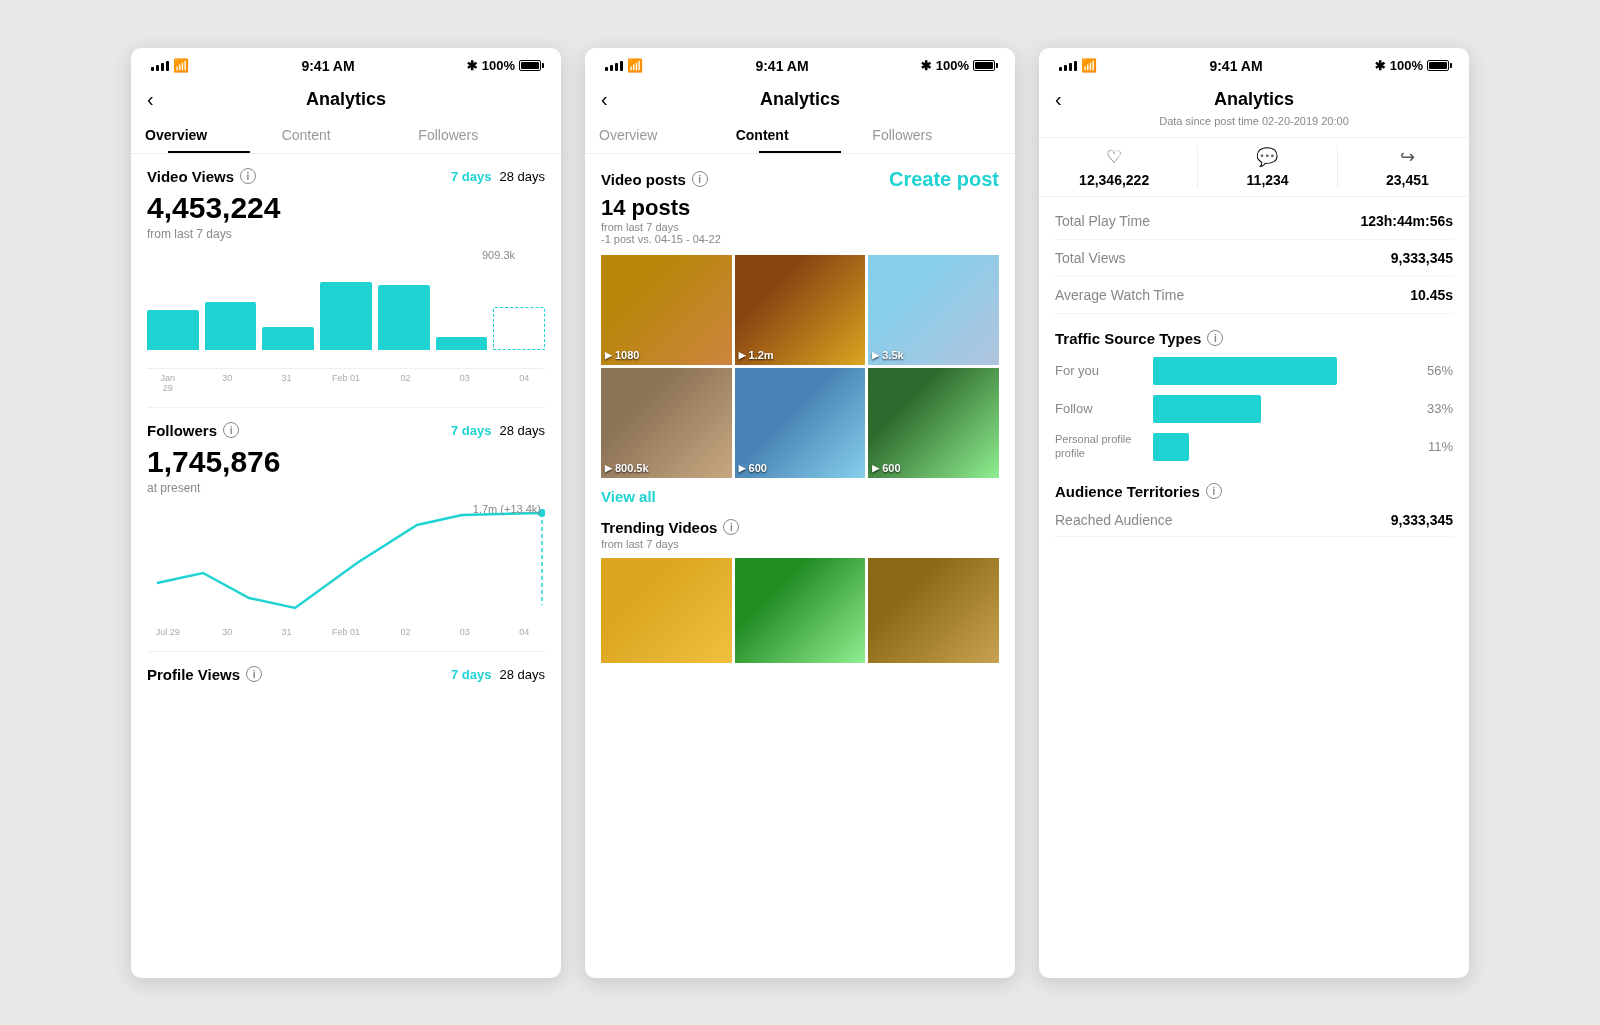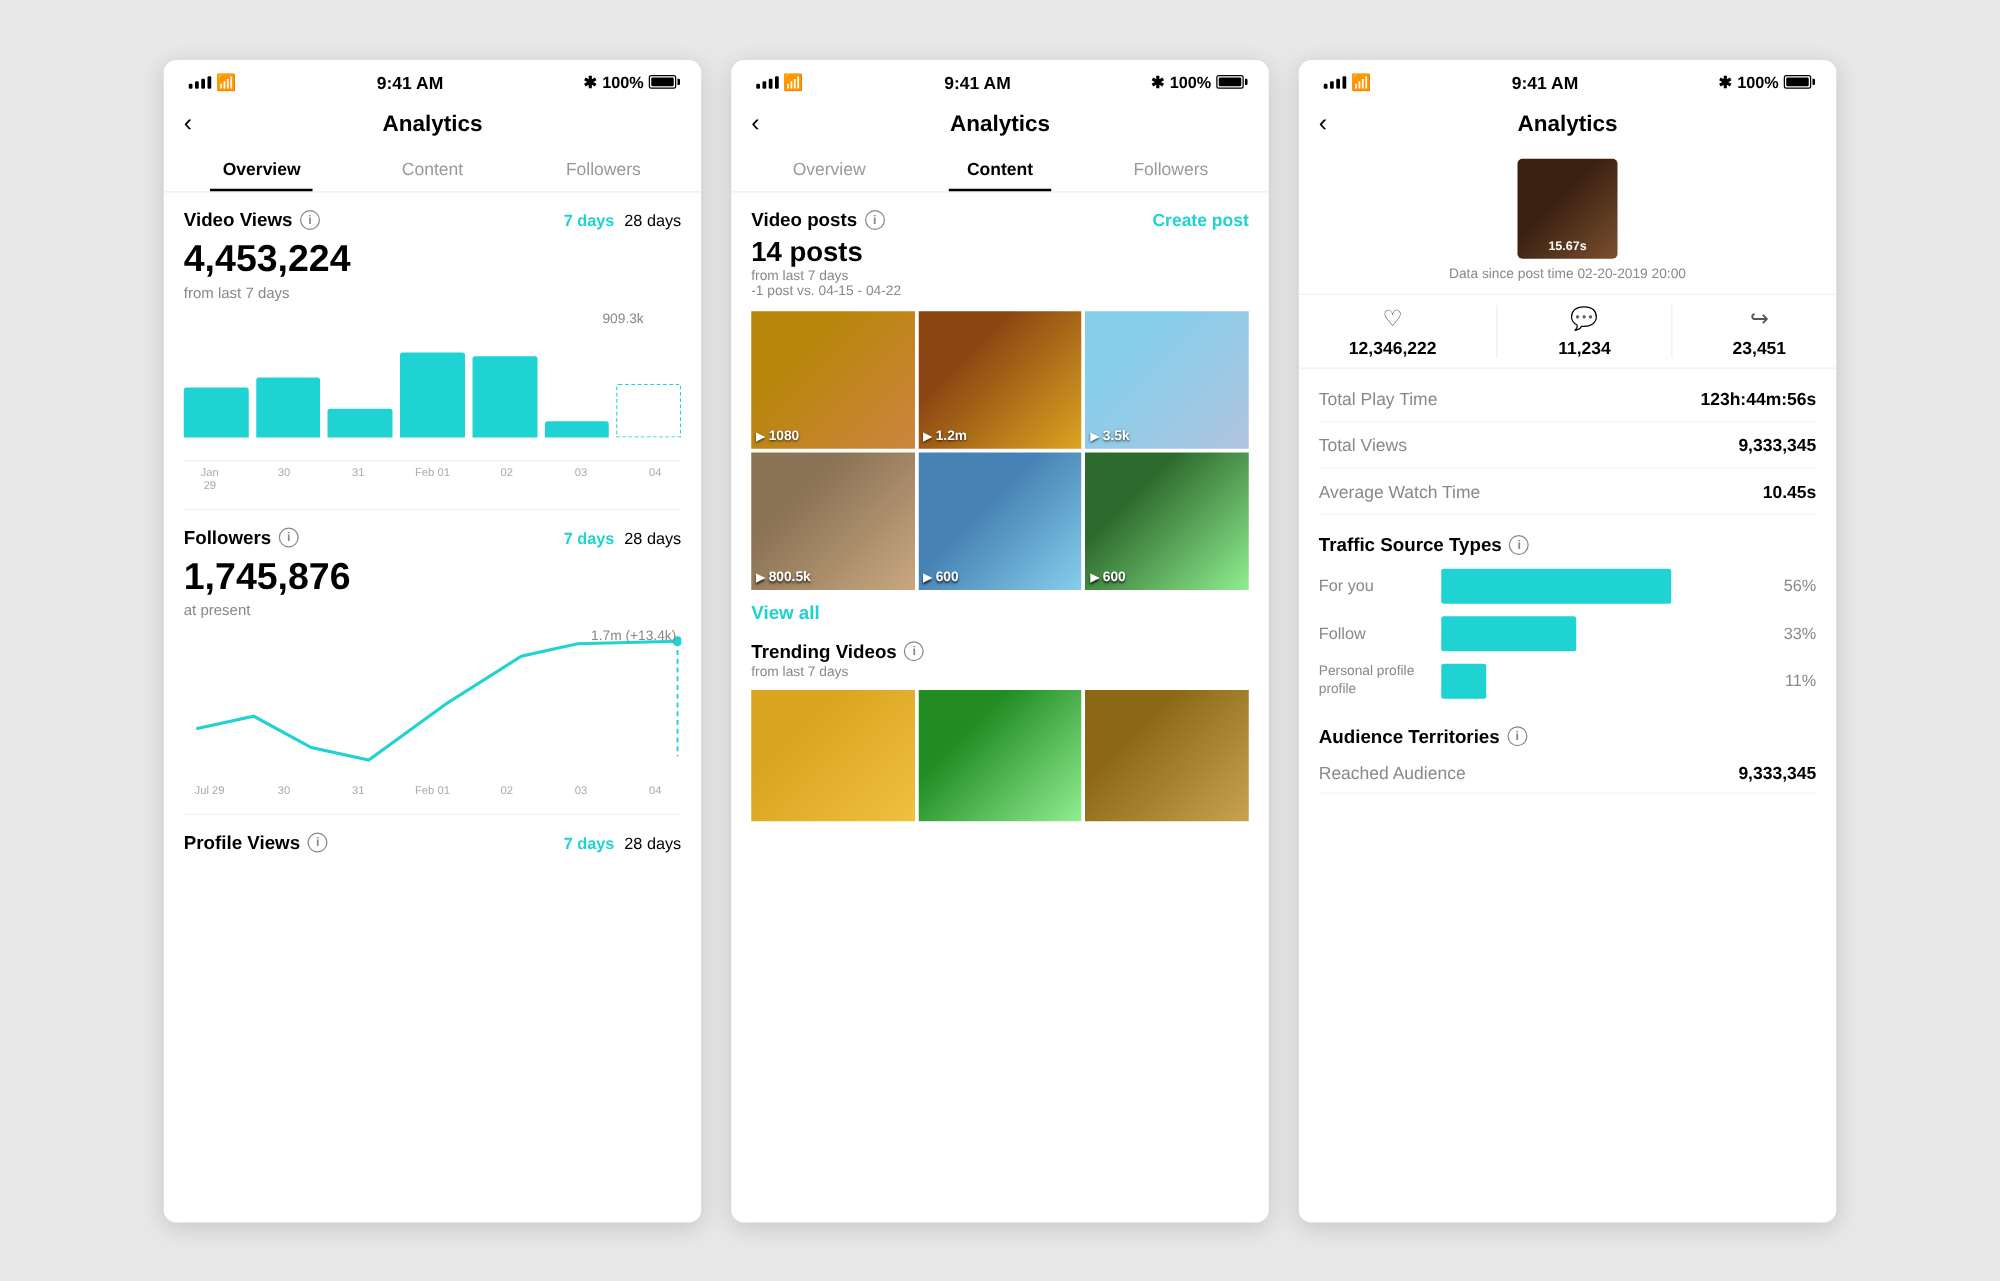--- a/index.html
+++ b/index.html
@@ -101,21 +101,21 @@
     }
 
     
     .tabs {
       display: flex;
       border-bottom: 1px solid #eee;
       padding: 0 10px;
     }
     .tab {
       flex: 1;
-      text-align: center;
+      text-align: left;
       padding: 12px 4px 10px;
       font-size: 14px;
       color: #999;
       cursor: pointer;
       position: relative;
     }
     .tab.active {
       color: #000;
       font-weight: 700;
     }
@@ -264,21 +264,21 @@
 
     
     .video-posts-header {
       display: flex;
       justify-content: space-between;
       align-items: center;
       margin-bottom: 4px;
     }
     .create-post-btn {
       color: #20d3d3;
-      font-size: 14px;
+      font-size: 20px;
       font-weight: 600;
       cursor: pointer;
     }
     .posts-count {
       font-size: 22px;
       font-weight: 700;
     }
     .posts-sub {
       font-size: 11px;
       color: #888;
@@ -766,25 +766,20 @@
             </div>
         </div>
       </div>
     </div>
 
     <div class="app-header">
       <span class="back-btn">‹</span>
       <span class="header-title">Analytics</span>
     </div>
 
-    <div class="post-thumb-large">
-      <div class="post-img img-post3">
-        <span class="post-img-duration">15.67s</span>
-      </div>
-    </div>
     <div class="post-date-text">Data since post time 02-20-2019 20:00</div>
 
     <div class="stats-row">
       <div class="stat-item">
         <span class="stat-icon">♡</span>
         <span class="stat-value">12,346,222</span>
       </div>
       <div class="stat-divider"></div>
       <div class="stat-item">
         <span class="stat-icon">💬</span>

